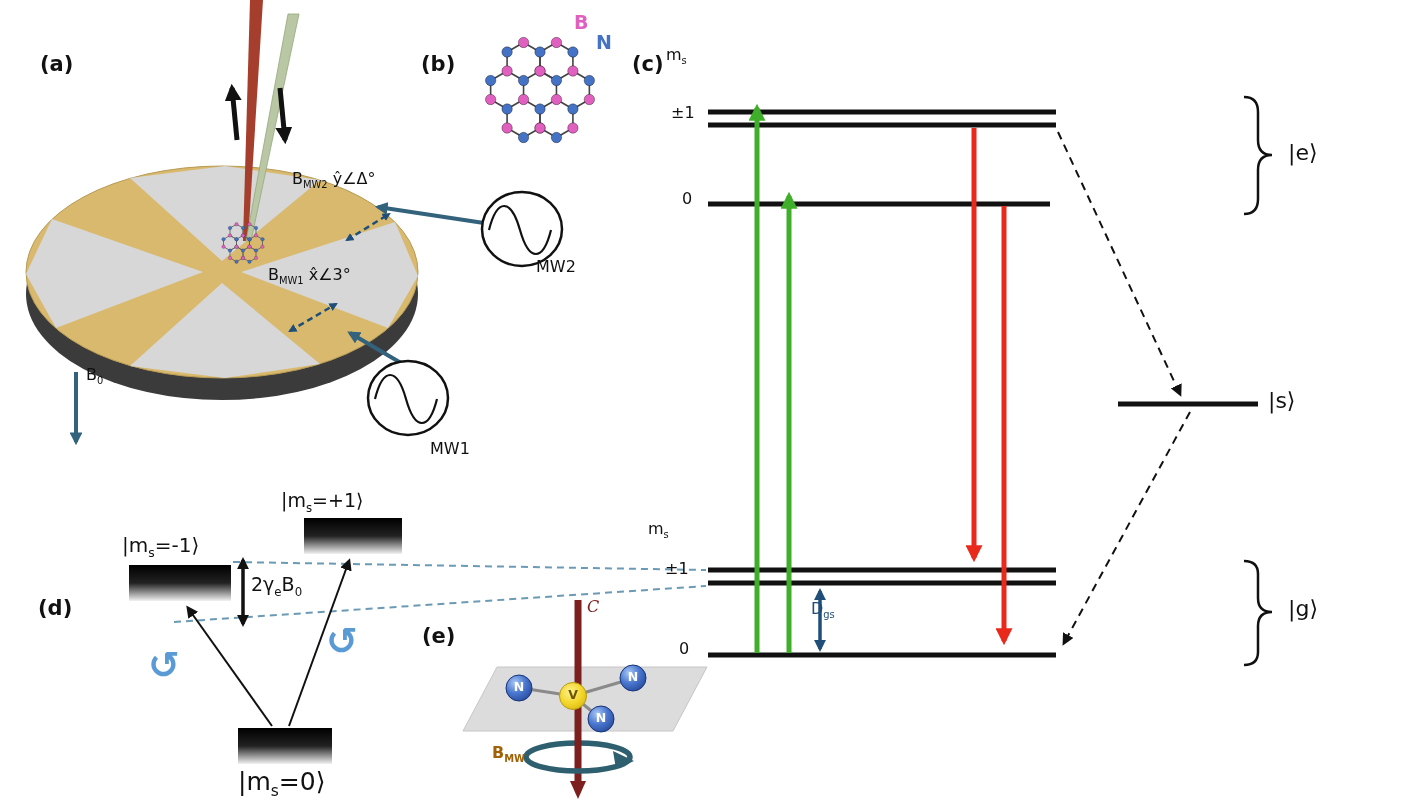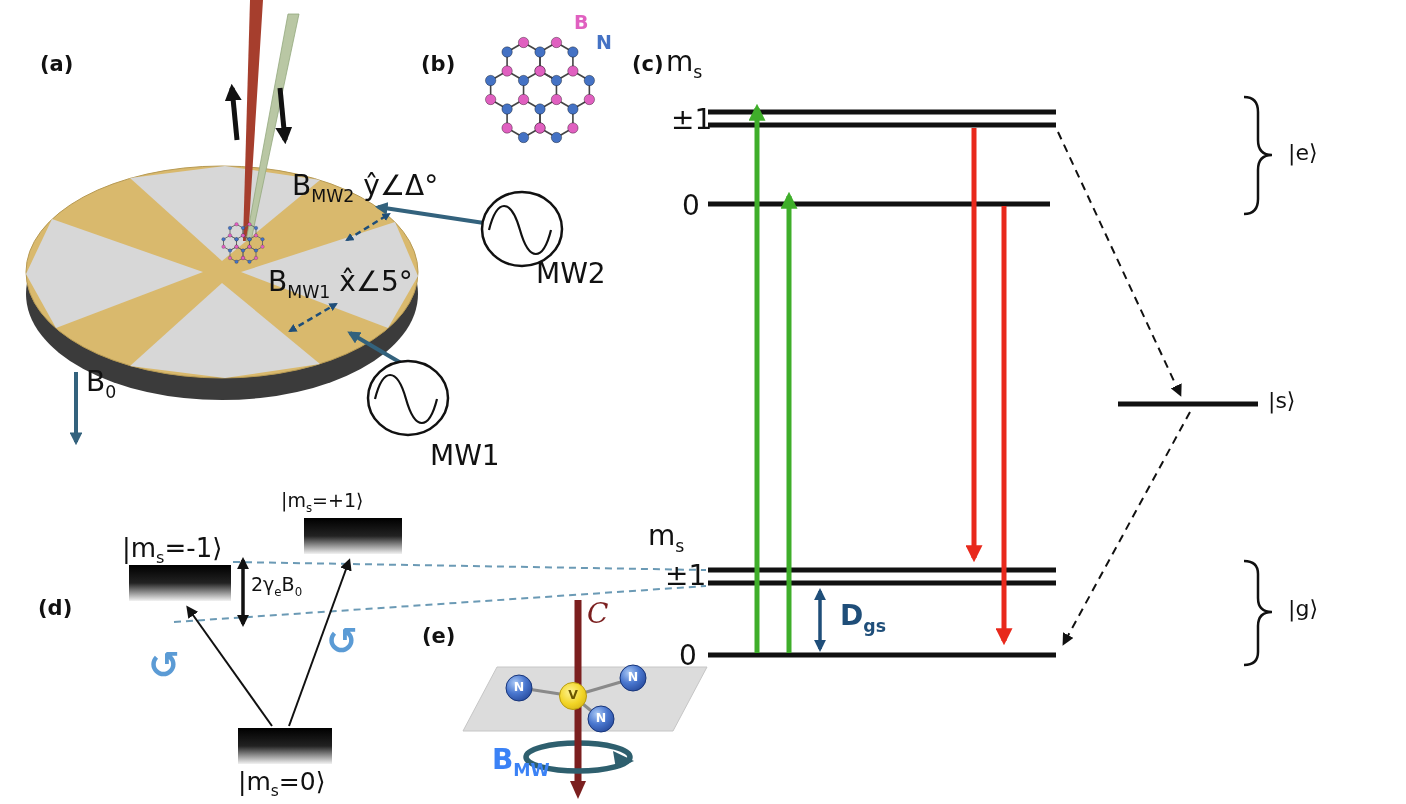--- a/index.html
+++ b/index.html
@@ -5,21 +5,21 @@
   *{margin:0;padding:0;box-sizing:border-box}
   :root{
     --c-green:#3fae2a; --c-red:#e8291c; --c-teal:#33627d; --c-navy:#1f4e79;
     --c-gold:#d9b96d; --c-redbeam:#a63e2d; --c-greenbeam:#b9c7a4;
     --c-boron:#e060c0; --c-nitrogen:#4472c4; --c-lightblue:#5b9bd5;
     --c-darkred:#7b1f1f; --c-ring:#2e5f6e; --c-connector:#6b9ab5; --c-vyellow:#f2d01e;
   }
   body{background:#fff;font-family:"DejaVu Sans","Liberation Sans",sans-serif}
   .canvas{position:relative;width:1406px;height:804px;background:#fff;overflow:hidden}
   svg.layer{position:absolute;left:0;top:0}
-  .lbl{position:absolute;font-size:28px;color:#111;white-space:nowrap;line-height:1.15}
+  .lbl{position:absolute;font-size:16px;color:#111;white-space:nowrap;line-height:1.15}
   .lbl sub{font-size:0.62em}
   .panel{font-weight:bold;font-size:21px}
   .big{font-size:22px}
   .ccw{font-size:38px;font-weight:bold;color:var(--c-lightblue);line-height:1}
   .sphere{transform:translate(-50%,-54%);font-size:12.5px;font-weight:bold;color:#fff}
   .f-green{fill:var(--c-green)} .st-green{stroke:var(--c-green)}
   .f-red{fill:var(--c-red)}     .st-red{stroke:var(--c-red)}
   .f-teal{fill:var(--c-teal)}   .st-teal{stroke:var(--c-teal)}
   .f-navy{fill:var(--c-navy)}   .st-navy{stroke:var(--c-navy)}
   .f-black{fill:#111}           .st-black{stroke:#111}
@@ -285,50 +285,50 @@
     <circle cx="633" cy="678" r="13" fill="url(#g-n)" stroke="#16347a" stroke-width="1"></circle>
     <circle cx="601" cy="719" r="13" fill="url(#g-n)" stroke="#16347a" stroke-width="1"></circle>
     <circle cx="573" cy="696" r="13.5" fill="url(#g-v)" stroke="#b89b0f" stroke-width="1"></circle>
     <path d="M 526,757 A 52,14 0 0 0 630,757" class="nofill st-ring" stroke-width="5.5"></path>
     <polygon class="f-ring" points="634,761 613,751 616,769"></polygon>
   </g>
 </svg>
 
 <div class="lbl panel" style="left:40px;top:52px">(a)</div>
 <div class="lbl" style="left:292px;top:170px"><span>B</span><sub>MW2</sub><span> ŷ∠Δ°</span></div>
-<div class="lbl" style="left:268px;top:266px"><span>B</span><sub>MW1</sub><span> x̂∠5°</span></div>
+<div class="lbl" style="left:268px;top:266px"><span>B</span><sub>MW1</sub><span> x̂∠3°</span></div>
 <div class="lbl" style="left:536px;top:258px">MW2</div>
 <div class="lbl" style="left:430px;top:440px">MW1</div>
 <div class="lbl" style="left:86px;top:366px"><span>B</span><sub>0</sub></div>
 
 <div class="lbl panel" style="left:421px;top:52px">(b)</div>
 <div class="lbl" style="left:574px;top:12px;color:var(--c-boron);font-weight:bold;font-size:19px">B</div>
 <div class="lbl" style="left:596px;top:32px;color:var(--c-nitrogen);font-weight:bold;font-size:19px">N</div>
 
 <div class="lbl panel" style="left:632px;top:52px">(c)</div>
 <div class="lbl" style="left:666px;top:46px"><span>m</span><sub>s</sub></div>
 <div class="lbl" style="left:671px;top:104px">±1</div>
 <div class="lbl" style="left:682px;top:190px">0</div>
 <div class="lbl" style="left:648px;top:520px"><span>m</span><sub>s</sub></div>
 <div class="lbl" style="left:665px;top:560px">±1</div>
 <div class="lbl" style="left:679px;top:640px">0</div>
 <div class="lbl big" style="left:1288px;top:140px">|e⟩</div>
 <div class="lbl big" style="left:1268px;top:388px">|s⟩</div>
 <div class="lbl big" style="left:1288px;top:596px">|g⟩</div>
-<div class="lbl" style="left:840px;top:600px;color:var(--c-navy);font-weight:bold"><span>D</span><sub>gs</sub></div>
+<div class="lbl" style="left:811px;top:600px;color:var(--c-navy);font-weight:normal"><span>D</span><sub>gs</sub></div>
 
 <div class="lbl panel" style="left:38px;top:596px">(d)</div>
-<div class="lbl" style="left:122px;top:534px;font-size:26px"><span>|m</span><sub>s</sub><span>=-1⟩</span></div>
+<div class="lbl" style="left:122px;top:534px;font-size:20px"><span>|m</span><sub>s</sub><span>=-1⟩</span></div>
 <div class="lbl" style="left:281px;top:490px;font-size:19px"><span>|m</span><sub>s</sub><span>=+1⟩</span></div>
 <div class="lbl" style="left:238px;top:768px;font-size:25px"><span>|m</span><sub>s</sub><span>=0⟩</span></div>
 <div class="lbl" style="left:251px;top:574px;font-size:19px"><span>2γ</span><sub>e</sub><span>B</span><sub>0</sub></div>
 <div class="lbl ccw" style="left:148px;top:646px">↺</div>
 <div class="lbl ccw" style="left:326px;top:622px">↺</div>
 
 <div class="lbl panel" style="left:422px;top:624px">(e)</div>
 <div class="lbl" style="left:587px;top:598px;color:var(--c-darkred);font-style:italic;font-family:'DejaVu Serif','Liberation Serif',serif">C</div>
 <div class="lbl sphere" style="left:519px;top:688px">N</div>
 <div class="lbl sphere" style="left:633px;top:678px">N</div>
 <div class="lbl sphere" style="left:601px;top:719px">N</div>
 <div class="lbl sphere" style="left:573px;top:696px;color:#6b5500">V</div>
-<div class="lbl" style="left:492px;top:744px;color:#3b82f6;font-weight:bold"><span>B</span><sub>MW</sub></div>
+<div class="lbl" style="left:492px;top:744px;color:#a16207;font-weight:bold"><span>B</span><sub>MW</sub></div>
 
 </div>
 
 </body></html>

